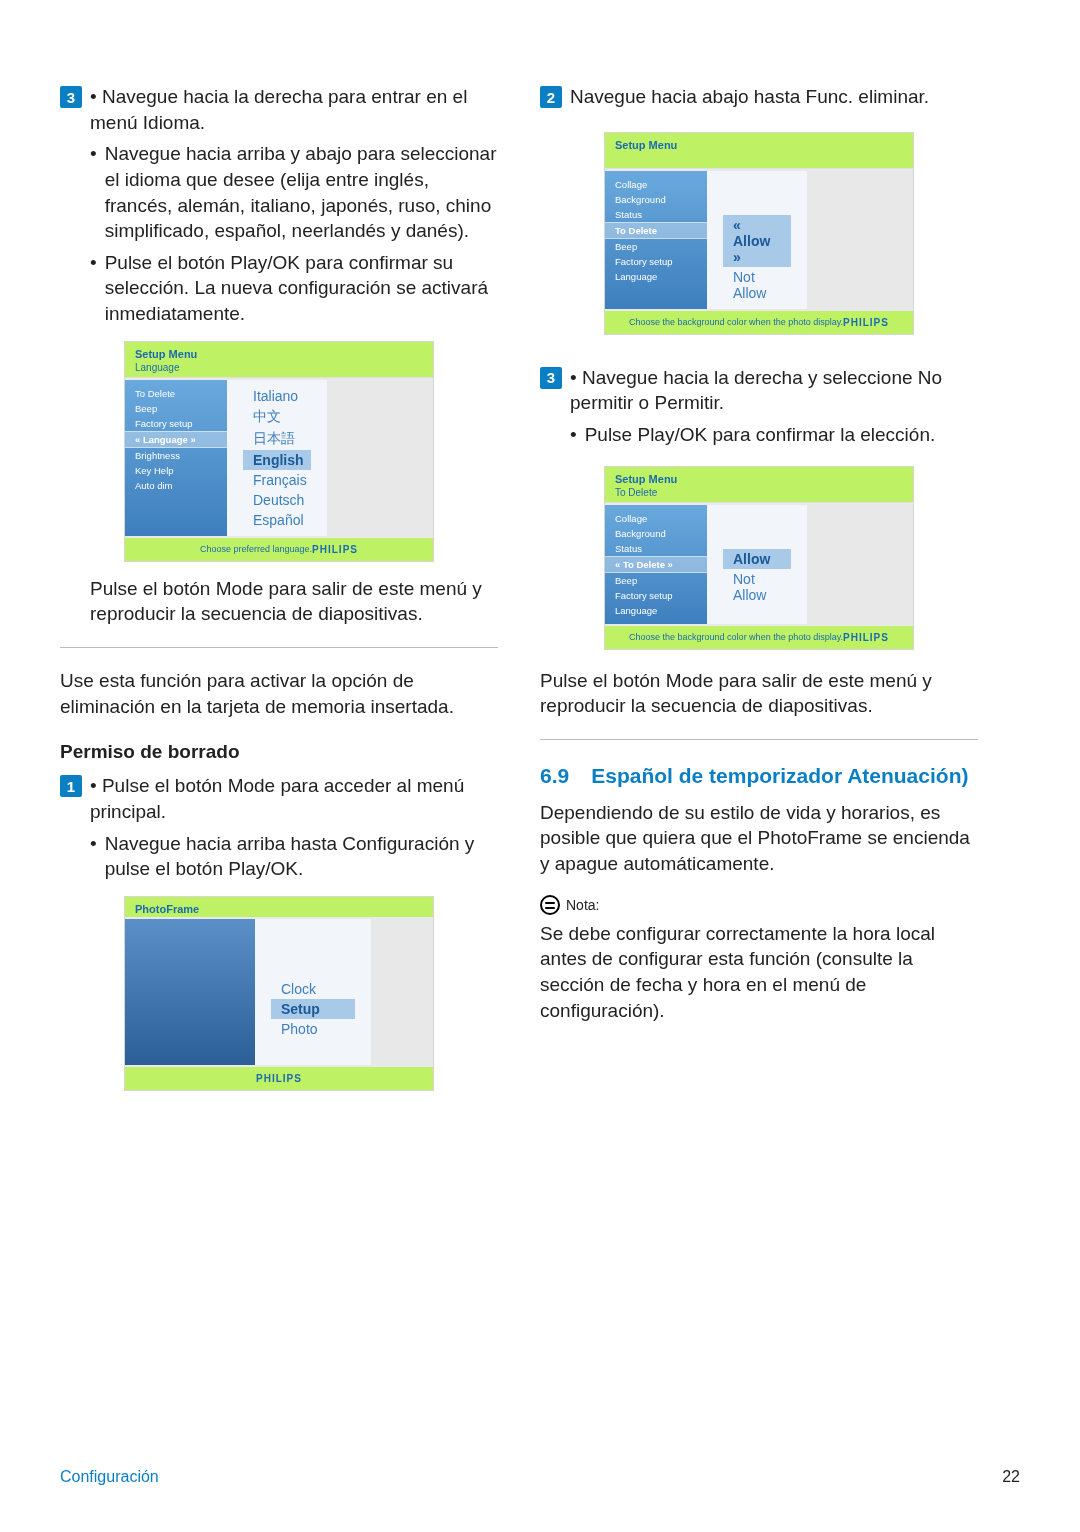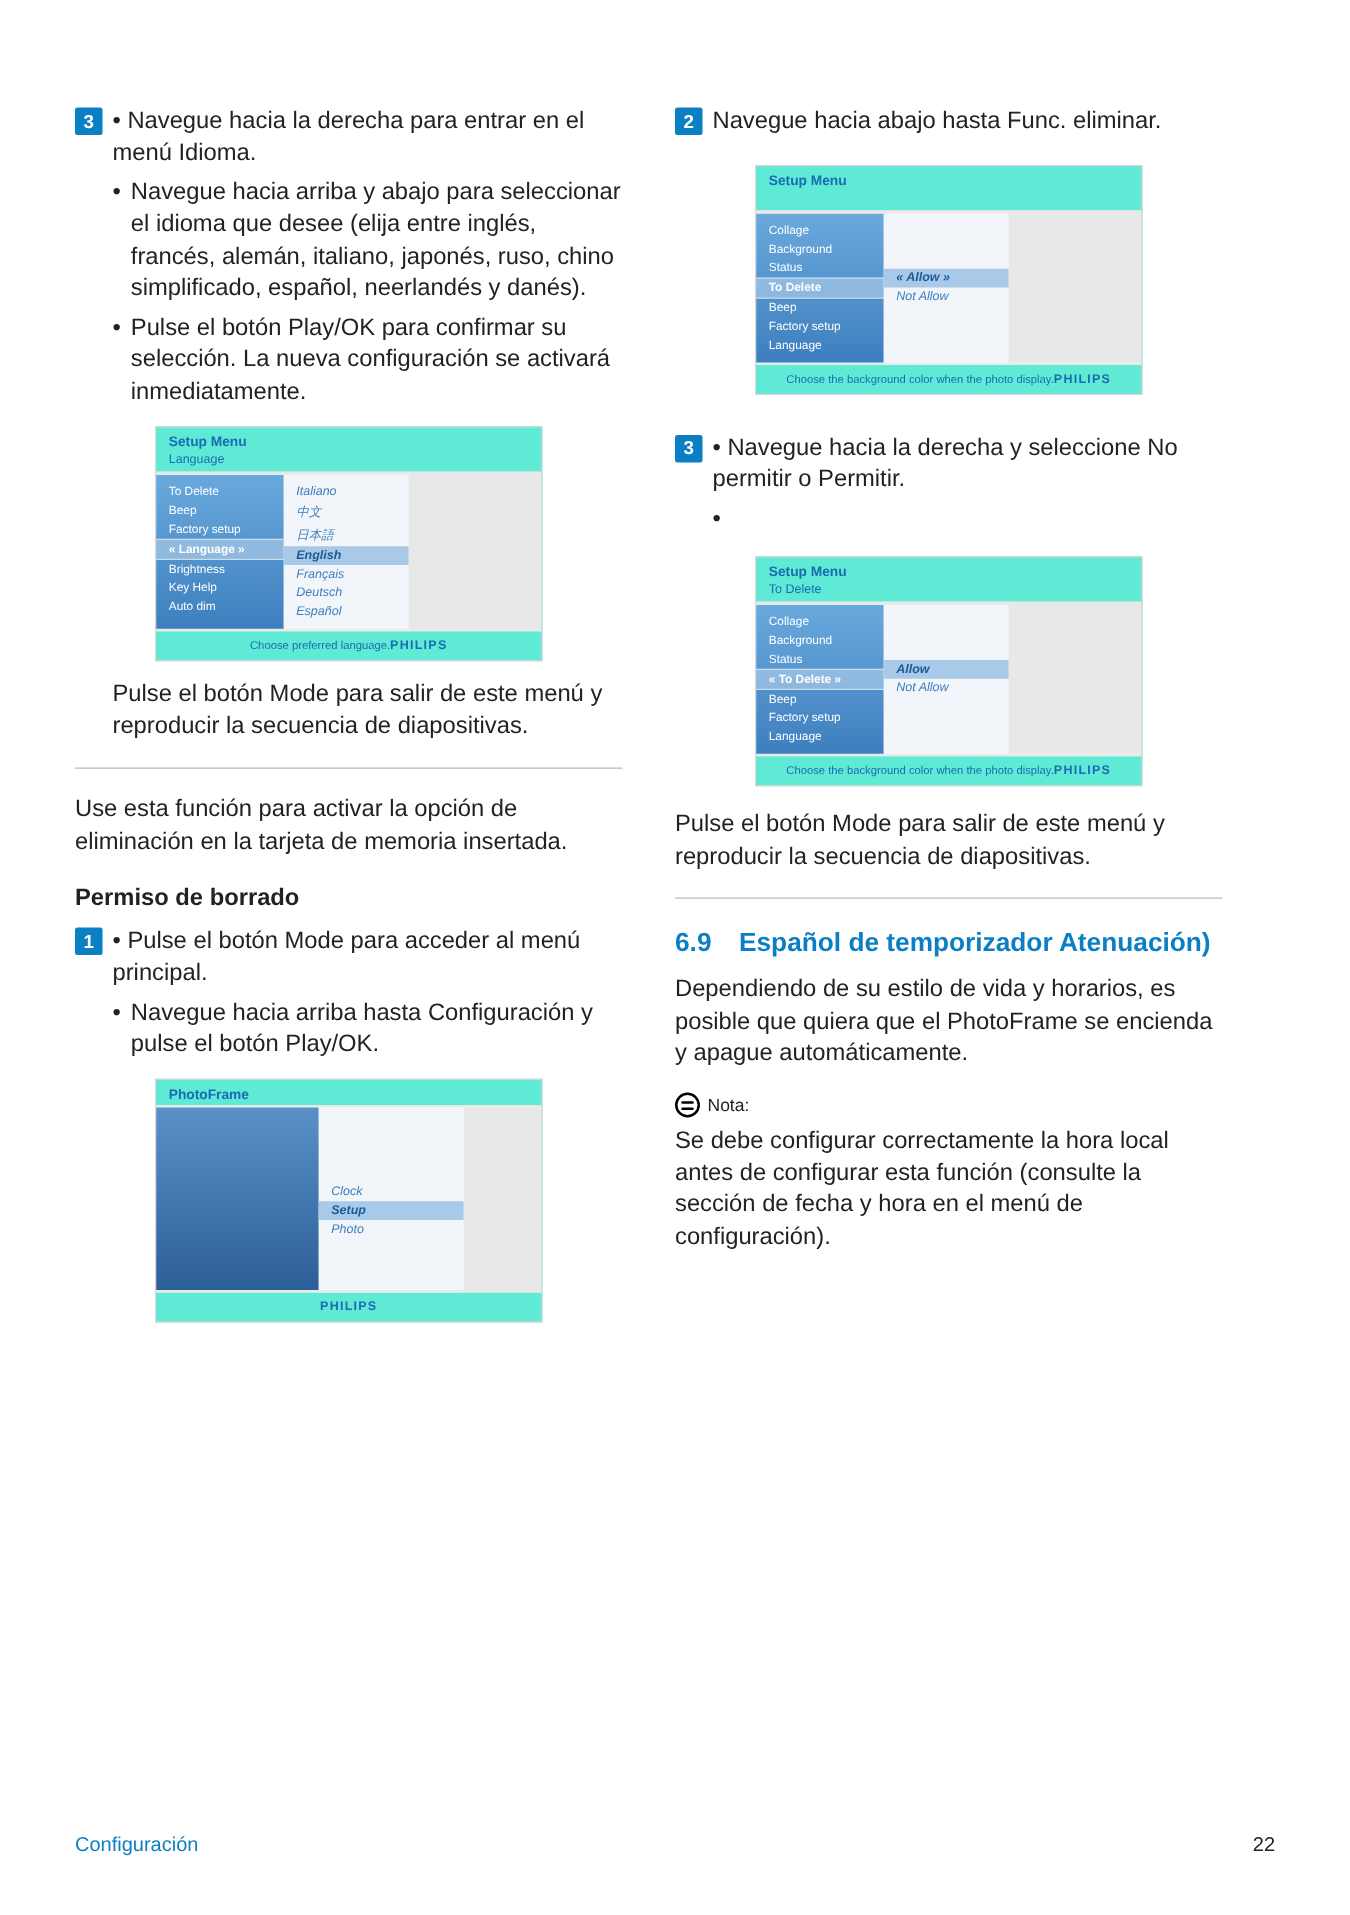--- a/index.html
+++ b/index.html
@@ -16,30 +16,30 @@
   .step-row { display: flex; align-items: flex-start; margin-bottom: 6px; }
   .step-text { flex: 1; font-size: 19px; line-height: 1.35; }
   .bullet-row { display: flex; align-items: flex-start; padding-left: 30px; margin-bottom: 6px; }
   .bullet { flex-shrink: 0; margin-right: 8px; margin-top: 2px; font-size: 19px; }
   .body-text { font-size: 19px; line-height: 1.35; margin-bottom: 10px; }
   .section-title { display: flex; gap: 22px; font-size: 21px; font-weight: bold; color: #0a7fc4; margin: 24px 0 12px 0; }
   .section-sub { font-size: 19px; font-weight: bold; margin: 22px 0 10px 0; }
   hr.divider { border: none; border-top: 1px solid #bbb; margin: 20px 0; }
   .screenshot {
     width: 310px; margin: 14px auto 14px auto; border: 1px solid #d5d5d5;
-    background: #5eead4; display: flex; flex-direction: column; font-size: 10px;
+    background: #bef264; display: flex; flex-direction: column; font-size: 10px;
   }
   .ss-header { padding: 6px 10px 2px 10px; color: #1b6bb3; font-size: 11px; font-weight: 600; }
   .ss-sub { padding: 0 10px 4px 10px; color: #1b6bb3; font-size: 10px; border-bottom: 1px solid #e0e0e0; }
   .ss-body { display: flex; background: #f7f7f7; min-height: 100px; border-top: 2px solid #e9e9e9; border-bottom: 2px solid #e9e9e9; }
   .ss-left {
     width: 102px; background: linear-gradient(#6aa9dd, #3d7fbe); color: #fff;
     padding: 6px 0; font-size: 9.5px;
   }
-  .ss-mid { width: 100px; background: #f2f5f9; color: #3d7fbe; font-size: 10px; padding: 6px 0; font-style: italic; }
+  .ss-mid { width: 100px; background: #f2f5f9; color: #3d7fbe; font-size: 14px; padding: 6px 16px; }
   .ss-right { flex: 1; background: #e8e8e8; }
   .ss-item { padding: 2px 10px; }
   .ss-item.sel { background: rgba(255,255,255,0.35); border-top:1px solid rgba(255,255,255,0.5); border-bottom:1px solid rgba(255,255,255,0.5); color:#fff; font-weight:bold; }
   .ss-mid .ss-item.sel { background: #a9c9e8; color:#1b5a99; border: none; }
   .ss-footer { display: flex; justify-content: center; align-items: center; padding: 6px 10px; font-size: 9px; color: #1b6bb3; }
   .philips { font-weight: bold; color: #1b6bb3; letter-spacing: 1px; font-size: 10px; }
   .screenshot.pf .ss-body { min-height: 150px; }
   .screenshot.pf .ss-left { width: 130px; background: linear-gradient(#5a8fc7,#2c5f98); padding-top: 60px; }
   .screenshot.pf .ss-mid { width: 116px; padding-top: 60px; }
   .note-row { display:flex; align-items:center; gap:6px; font-size:14px; margin: 18px 0 6px 0; }
@@ -177,20 +177,21 @@
       </div>
 
       <div style="height:16px;"></div>
 
       <div class="step-row">
         <span class="step-num">3</span>
         <span class="step-text">• <span>Navegue hacia la derecha y seleccione No permitir o Permitir.</span></span>
       </div>
       <div class="bullet-row">
         <span class="bullet">•</span>
+        <span class="step-text">Pulse Play/OK para confirmar la elección.</span>
       </div>
 
       <div class="screenshot" style="margin-top:18px;">
         <div class="ss-header">Setup Menu</div>
         <div class="ss-sub">To Delete</div>
         <div class="ss-body">
           <div class="ss-left">
               <div class="ss-item">Collage</div>
               <div class="ss-item">Background</div>
               <div class="ss-item">Status</div>

